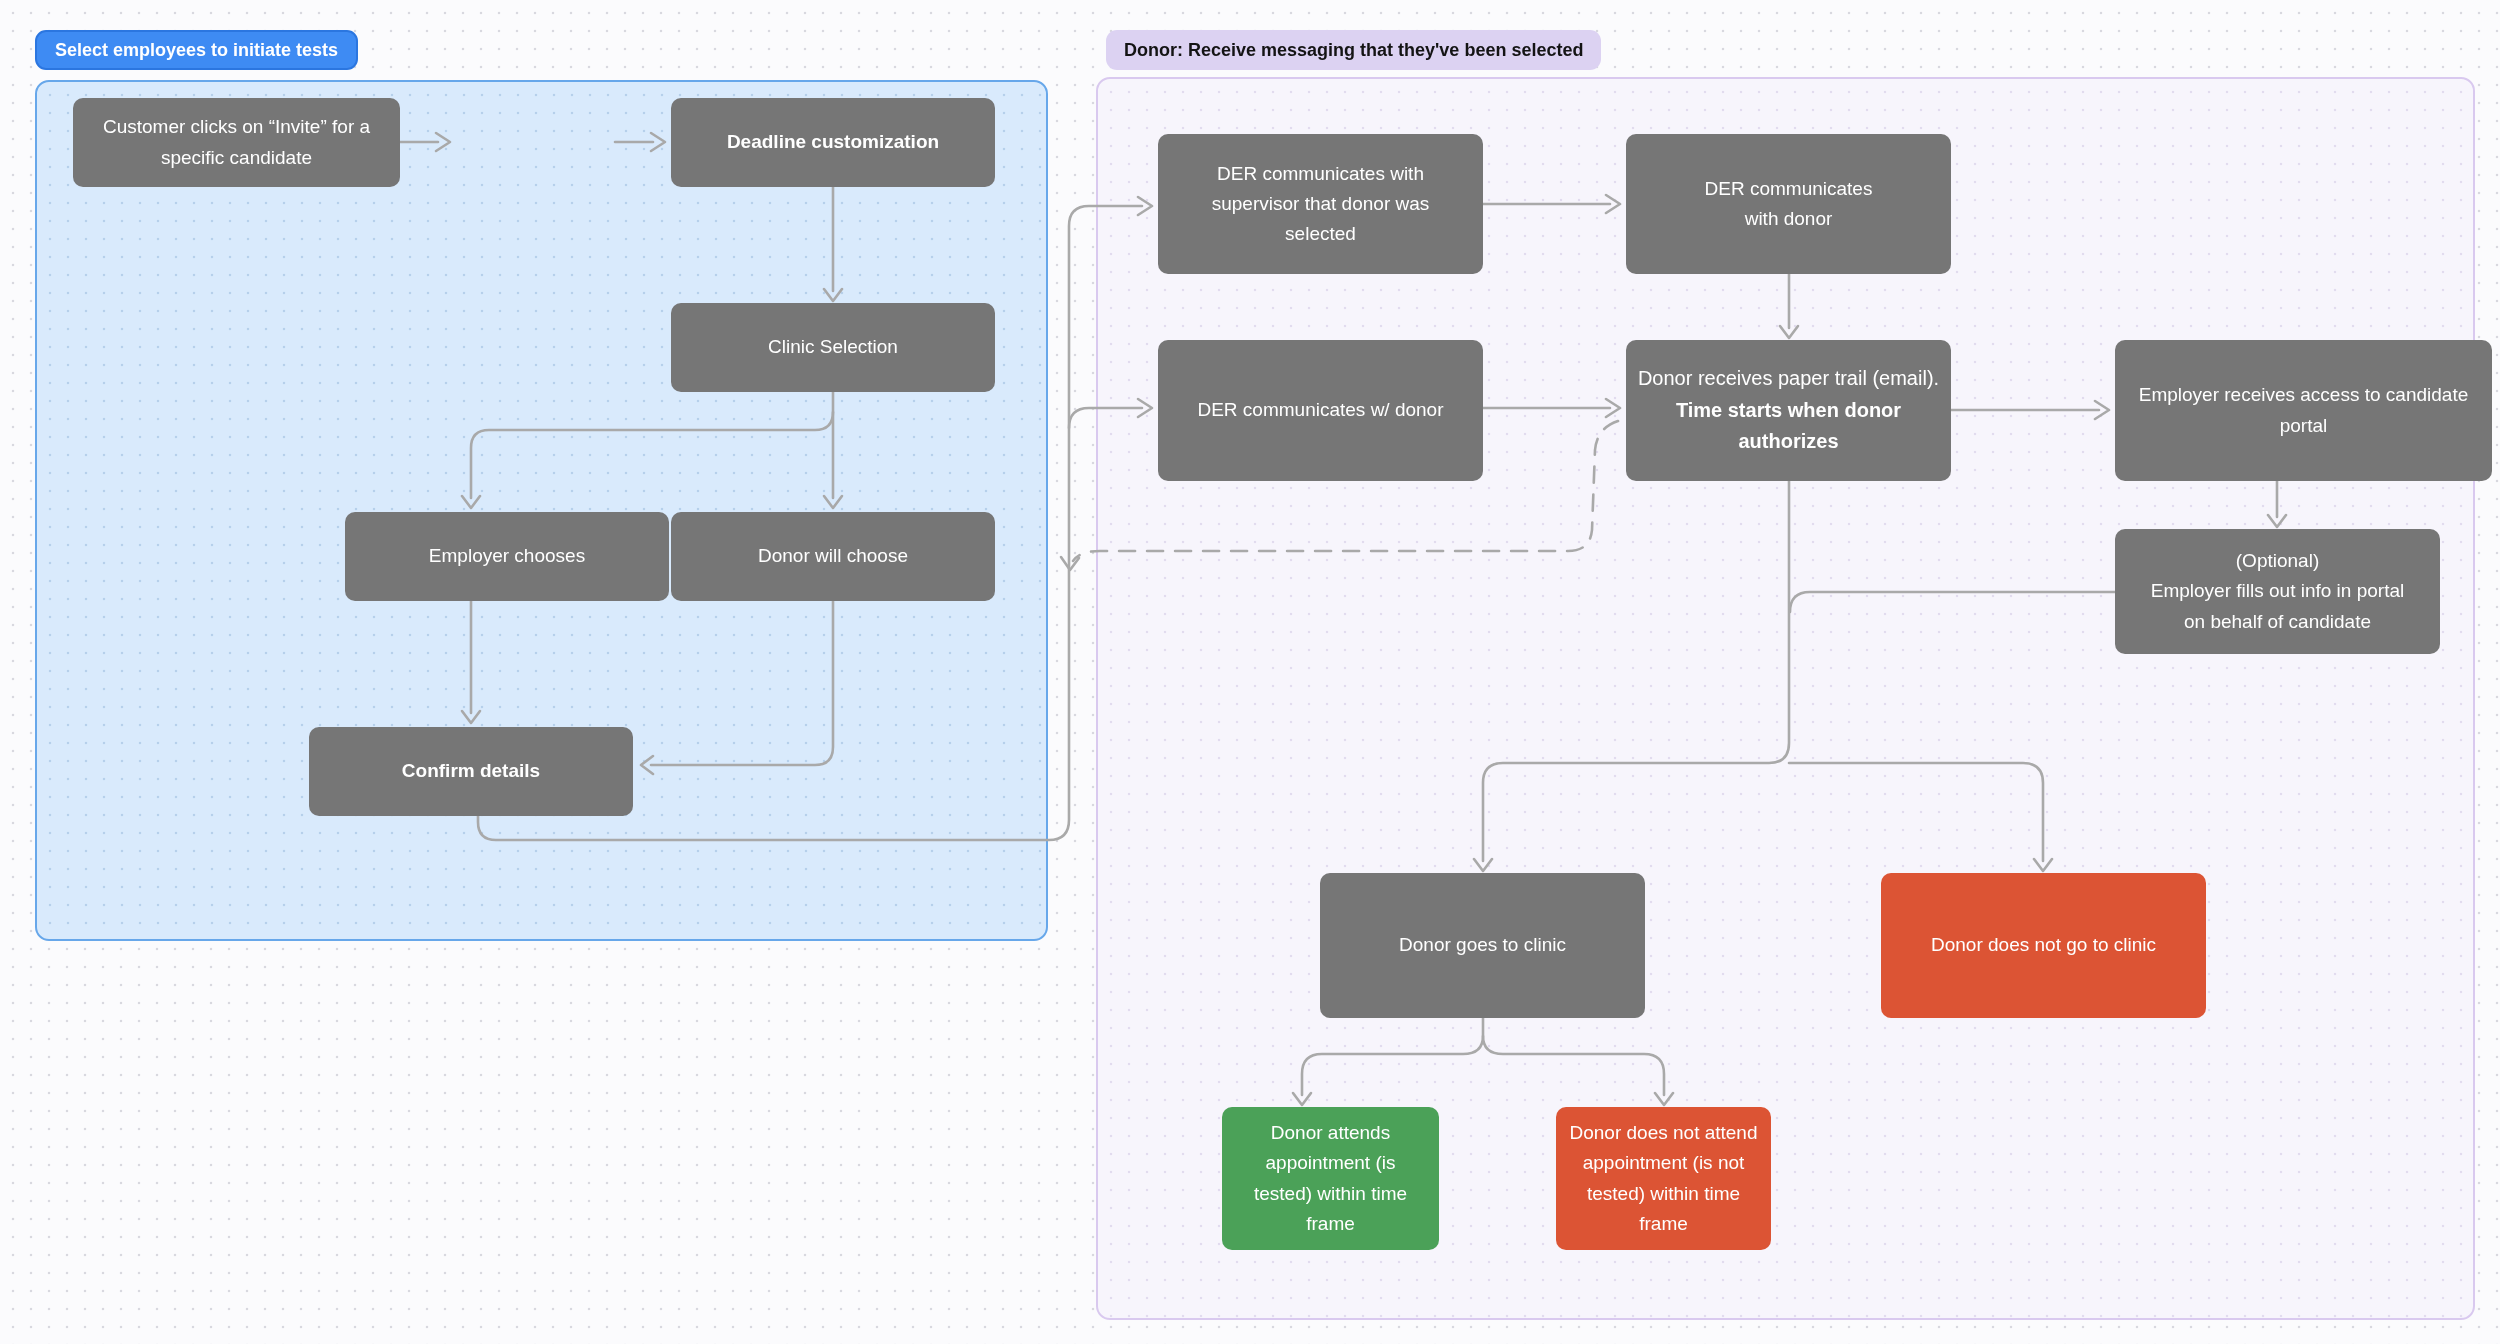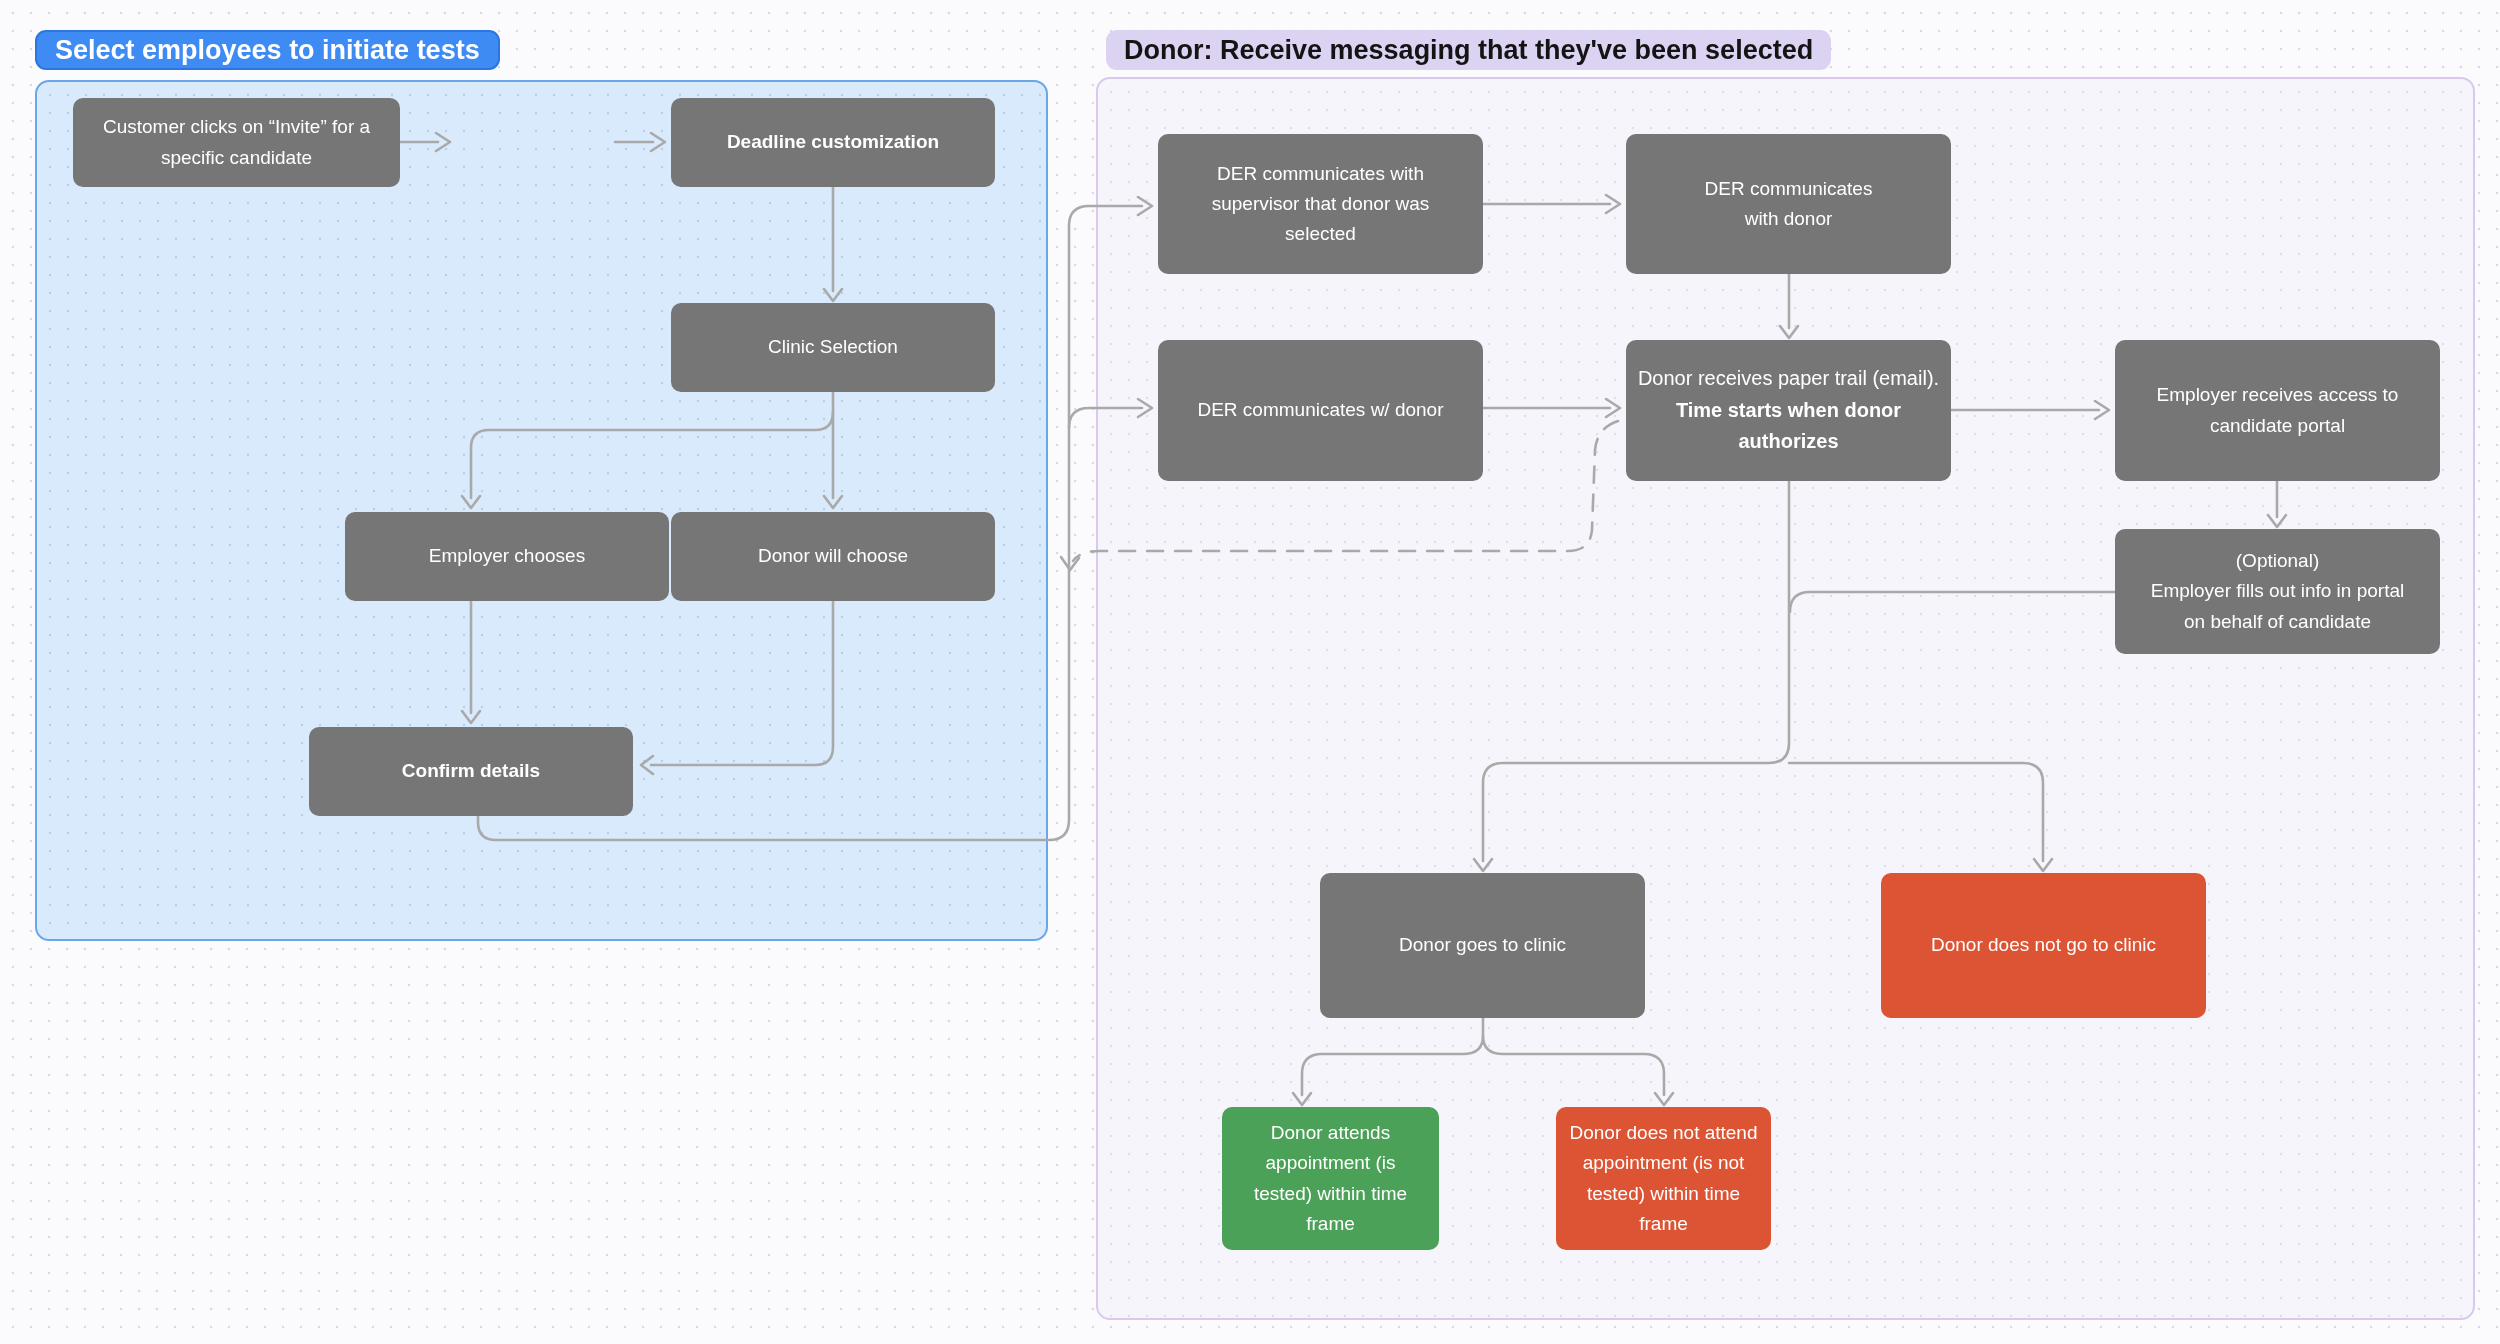--- a/index.html
+++ b/index.html
@@ -26,21 +26,21 @@
     background-image:radial-gradient(circle,rgba(90,140,190,.28) 1.4px,transparent 1.6px);
     border:2px solid var(--section-blue-border);
   }
   .section--purple{
     background-color:var(--section-purple-bg);
     background-image:radial-gradient(circle,rgba(150,130,190,.22) 1.4px,transparent 1.6px);
     border:2px solid var(--section-purple-border);
   }
   .pill{
     position:absolute;height:40px;border-radius:11px;display:flex;align-items:center;
-    padding:0 18px;font-size:27px;font-weight:bold;box-sizing:border-box;white-space:nowrap;
+    padding:0 18px;font-size:18px;font-weight:bold;box-sizing:border-box;white-space:nowrap;
   }
   .pill--blue{background:var(--label-blue-bg);border:2px solid var(--label-blue-border);color:#fff;}
   .pill--purple{background:var(--label-purple-bg);color:#141414;}
   .node{
     position:absolute;border-radius:10px;box-sizing:border-box;
     display:flex;flex-direction:column;align-items:center;justify-content:center;
     text-align:center;color:#ffffff;background:var(--node-gray);
     font-size:19px;line-height:1.58;padding:8px 20px;
   }
   .node--green{background:var(--node-green);margin-left:28px;}
@@ -117,21 +117,21 @@
   <div class="node" style="left:1626px;top:134px;width:325px;height:140px;padding:8px 60px;">
     <span class="txt">DER communicates with donor</span>
   </div>
   <div class="node" style="left:1158px;top:340px;width:325px;height:141px;">
     <span class="txt">DER communicates w/ donor</span>
   </div>
   <div class="node node--tight" style="left:1626px;top:340px;width:325px;height:141px;">
     <span class="txt">Donor receives paper trail (email).</span>
     <span class="txt-bold">Time starts when donor authorizes</span>
   </div>
-  <div class="node" style="left:2115px;top:340px;width:325px;height:141px;">
+  <div class="node" style="left:2115px;top:340px;width:377px;height:141px;">
     <span class="txt">Employer receives access to candidate portal</span>
   </div>
   <div class="node" style="left:2115px;top:529px;width:325px;height:125px;padding:6px 24px;">
     <span class="txt">(Optional)</span>
     <span class="txt">Employer fills out info in portal on behalf of candidate</span>
   </div>
   <div class="node" style="left:1320px;top:873px;width:325px;height:145px;">
     <span class="txt">Donor goes to clinic</span>
   </div>
   <div class="node node--red" style="left:1881px;top:873px;width:325px;height:145px;">

